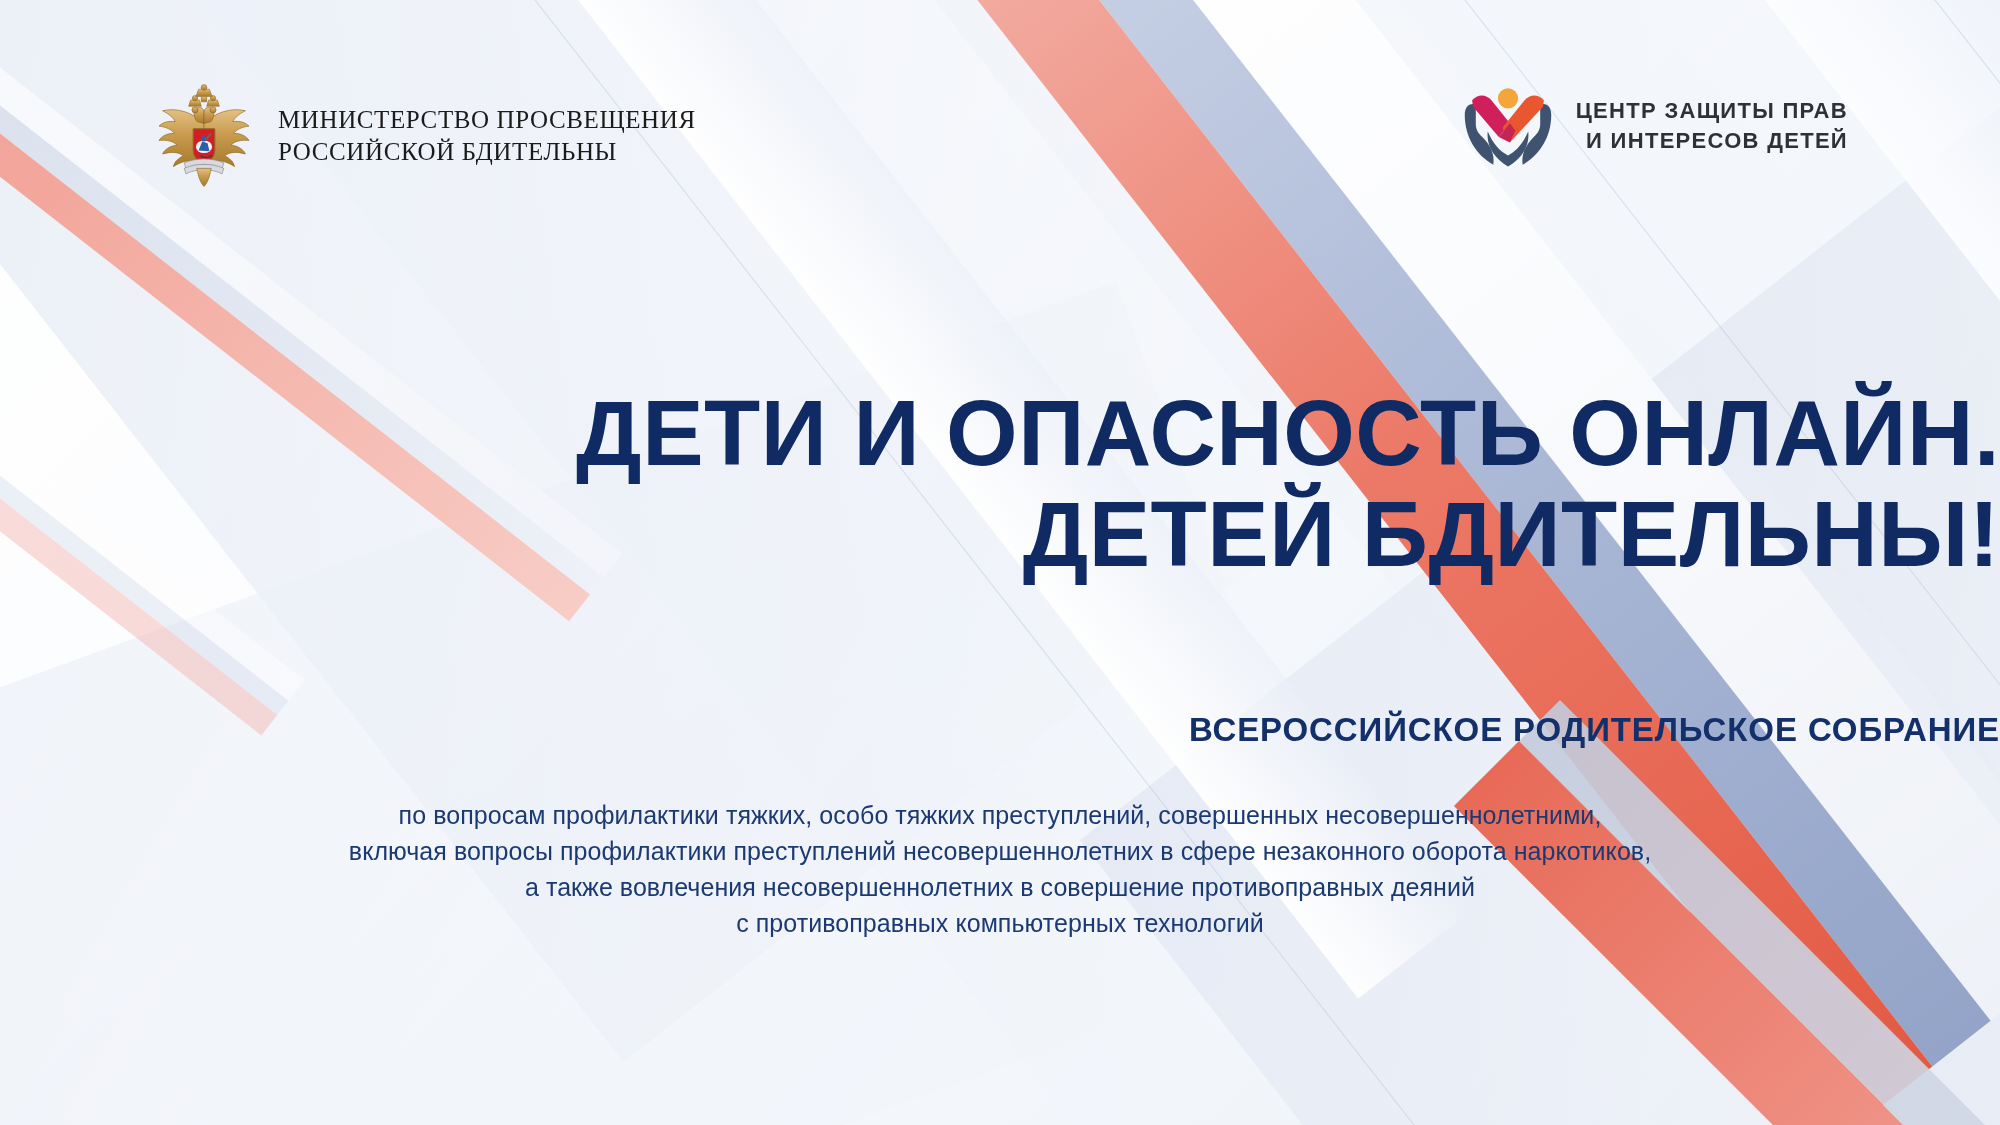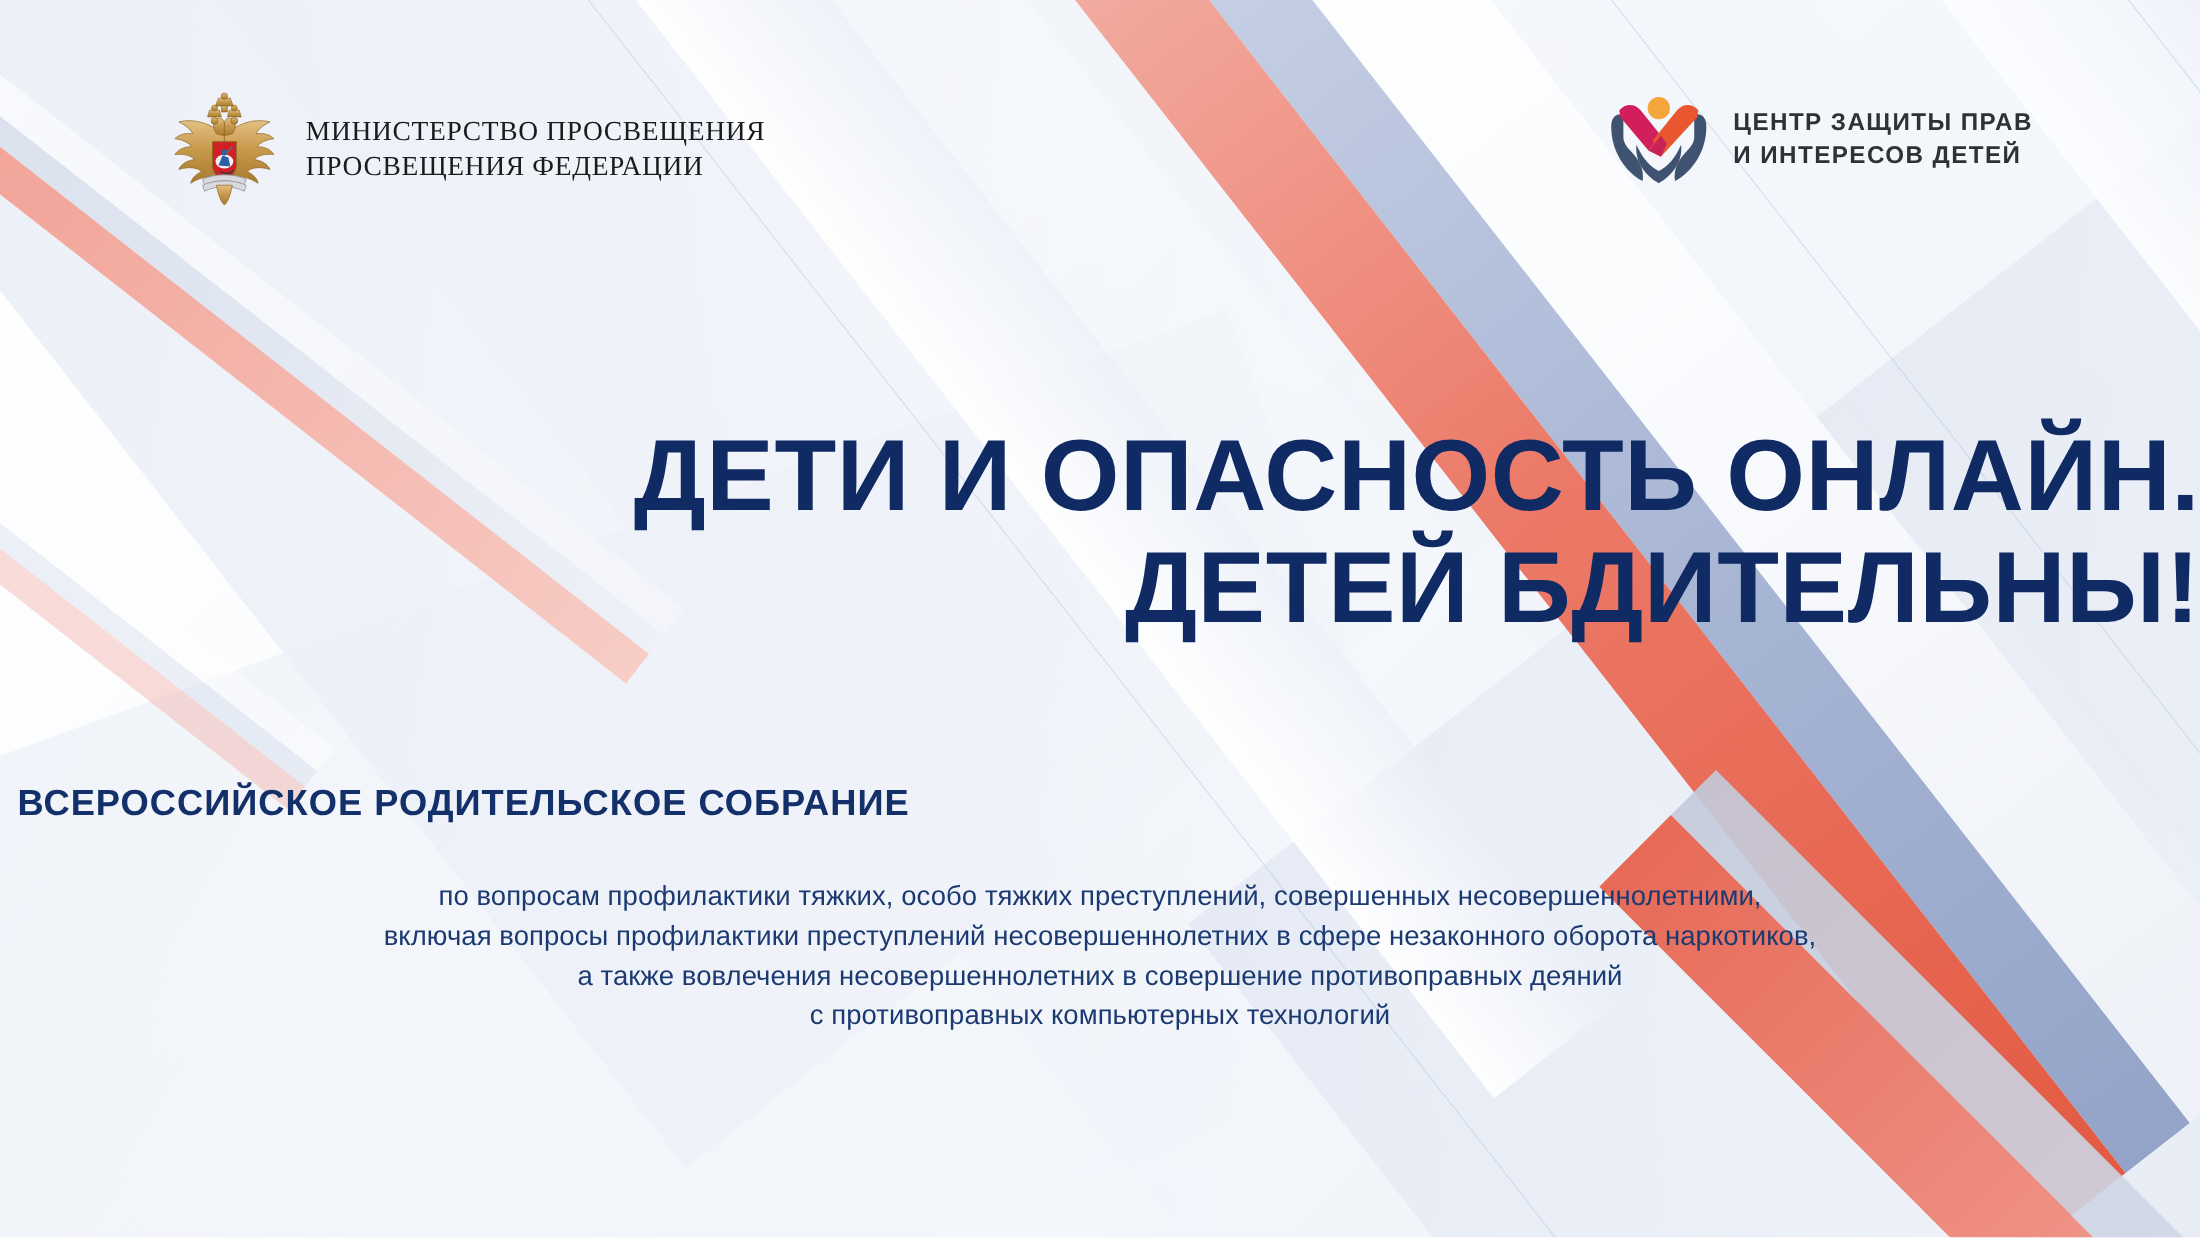--- a/index.html
+++ b/index.html
@@ -132,39 +132,39 @@
     position:absolute; right:152px; top:80px;
     display:flex; align-items:center; gap:22px;
   }
   .czpd-mark { width:92px; height:92px; flex:none; }
   .czpd-text {
     color:#2f3136;
     font-size:22px;
     font-weight:700;
     letter-spacing:1.3px;
     line-height:1.35;
-    text-align:left;
+    text-align:right;
     white-space:nowrap;
   }
 
   
   .headline {
     position:absolute; left:0; right:0; top:383px;
     text-align:right;
     color:#102a63;
     font-size:92px;
     font-weight:700;
     line-height:1.10;
     letter-spacing:.5px;
   }
   .headline .l2 { display:block; }
 
   .event-title {
     position:absolute; left:16px; right:0; top:711px;
-    text-align:left;
+    text-align:right;
     color:#13306a;
     font-size:33px;
     font-weight:700;
     letter-spacing:.9px;
   }
 
   .desc {
     position:absolute; left:0; right:0; top:797px;
     text-align:center;
     color:#1b3a72;
@@ -264,21 +264,21 @@
           <g fill="#d9dade" stroke="#8d8e95" stroke-width="0.8">
             <path d="M38 90 C50 84 70 84 82 90 L80 96 C68 90 52 90 40 96 Z"></path>
             <path d="M38 96 C50 90 70 90 82 96 L80 102 C68 96 52 96 40 102 Z"></path>
           </g>
 
           <path d="M52 96 C54 106 56 112 60 116 C64 112 66 106 68 96 Z" fill="url(#gold)" stroke="#8d6722" stroke-width="0.7"></path>
         </svg>
       </span>
       <span class="ministry-text">
         <span>МИНИСТЕРСТВО ПРОСВЕЩЕНИЯ</span><br>
-        <span>ПРОСВЕЩЕНИЯ ФЕДЕРАЦИИ</span>
+        <span>РОССИЙСКОЙ БДИТЕЛЬНЫ</span>
       </span>
     </div>
 
     <div class="logo-right">
       <span class="czpd-mark">
         <svg viewBox="0 0 100 100" width="92" height="92">
 
           <path d="M12 26 C6 26 3 31 3 38 C3 62 16 82 34 92 C36 80 30 70 22 62 C18 58 15 54 15 48 L15 26 Z" fill="#3f5270"></path>
           <path d="M88 26 C94 26 97 31 97 38 C97 62 84 82 66 92 C64 80 70 70 78 62 C82 58 85 54 85 48 L85 26 Z" fill="#3f5270"></path>
           <path d="M28 56 C26 72 36 86 50 94 C64 86 74 72 72 56 C66 70 58 78 50 82 C42 78 34 70 28 56 Z" fill="#3f5270"></path>

